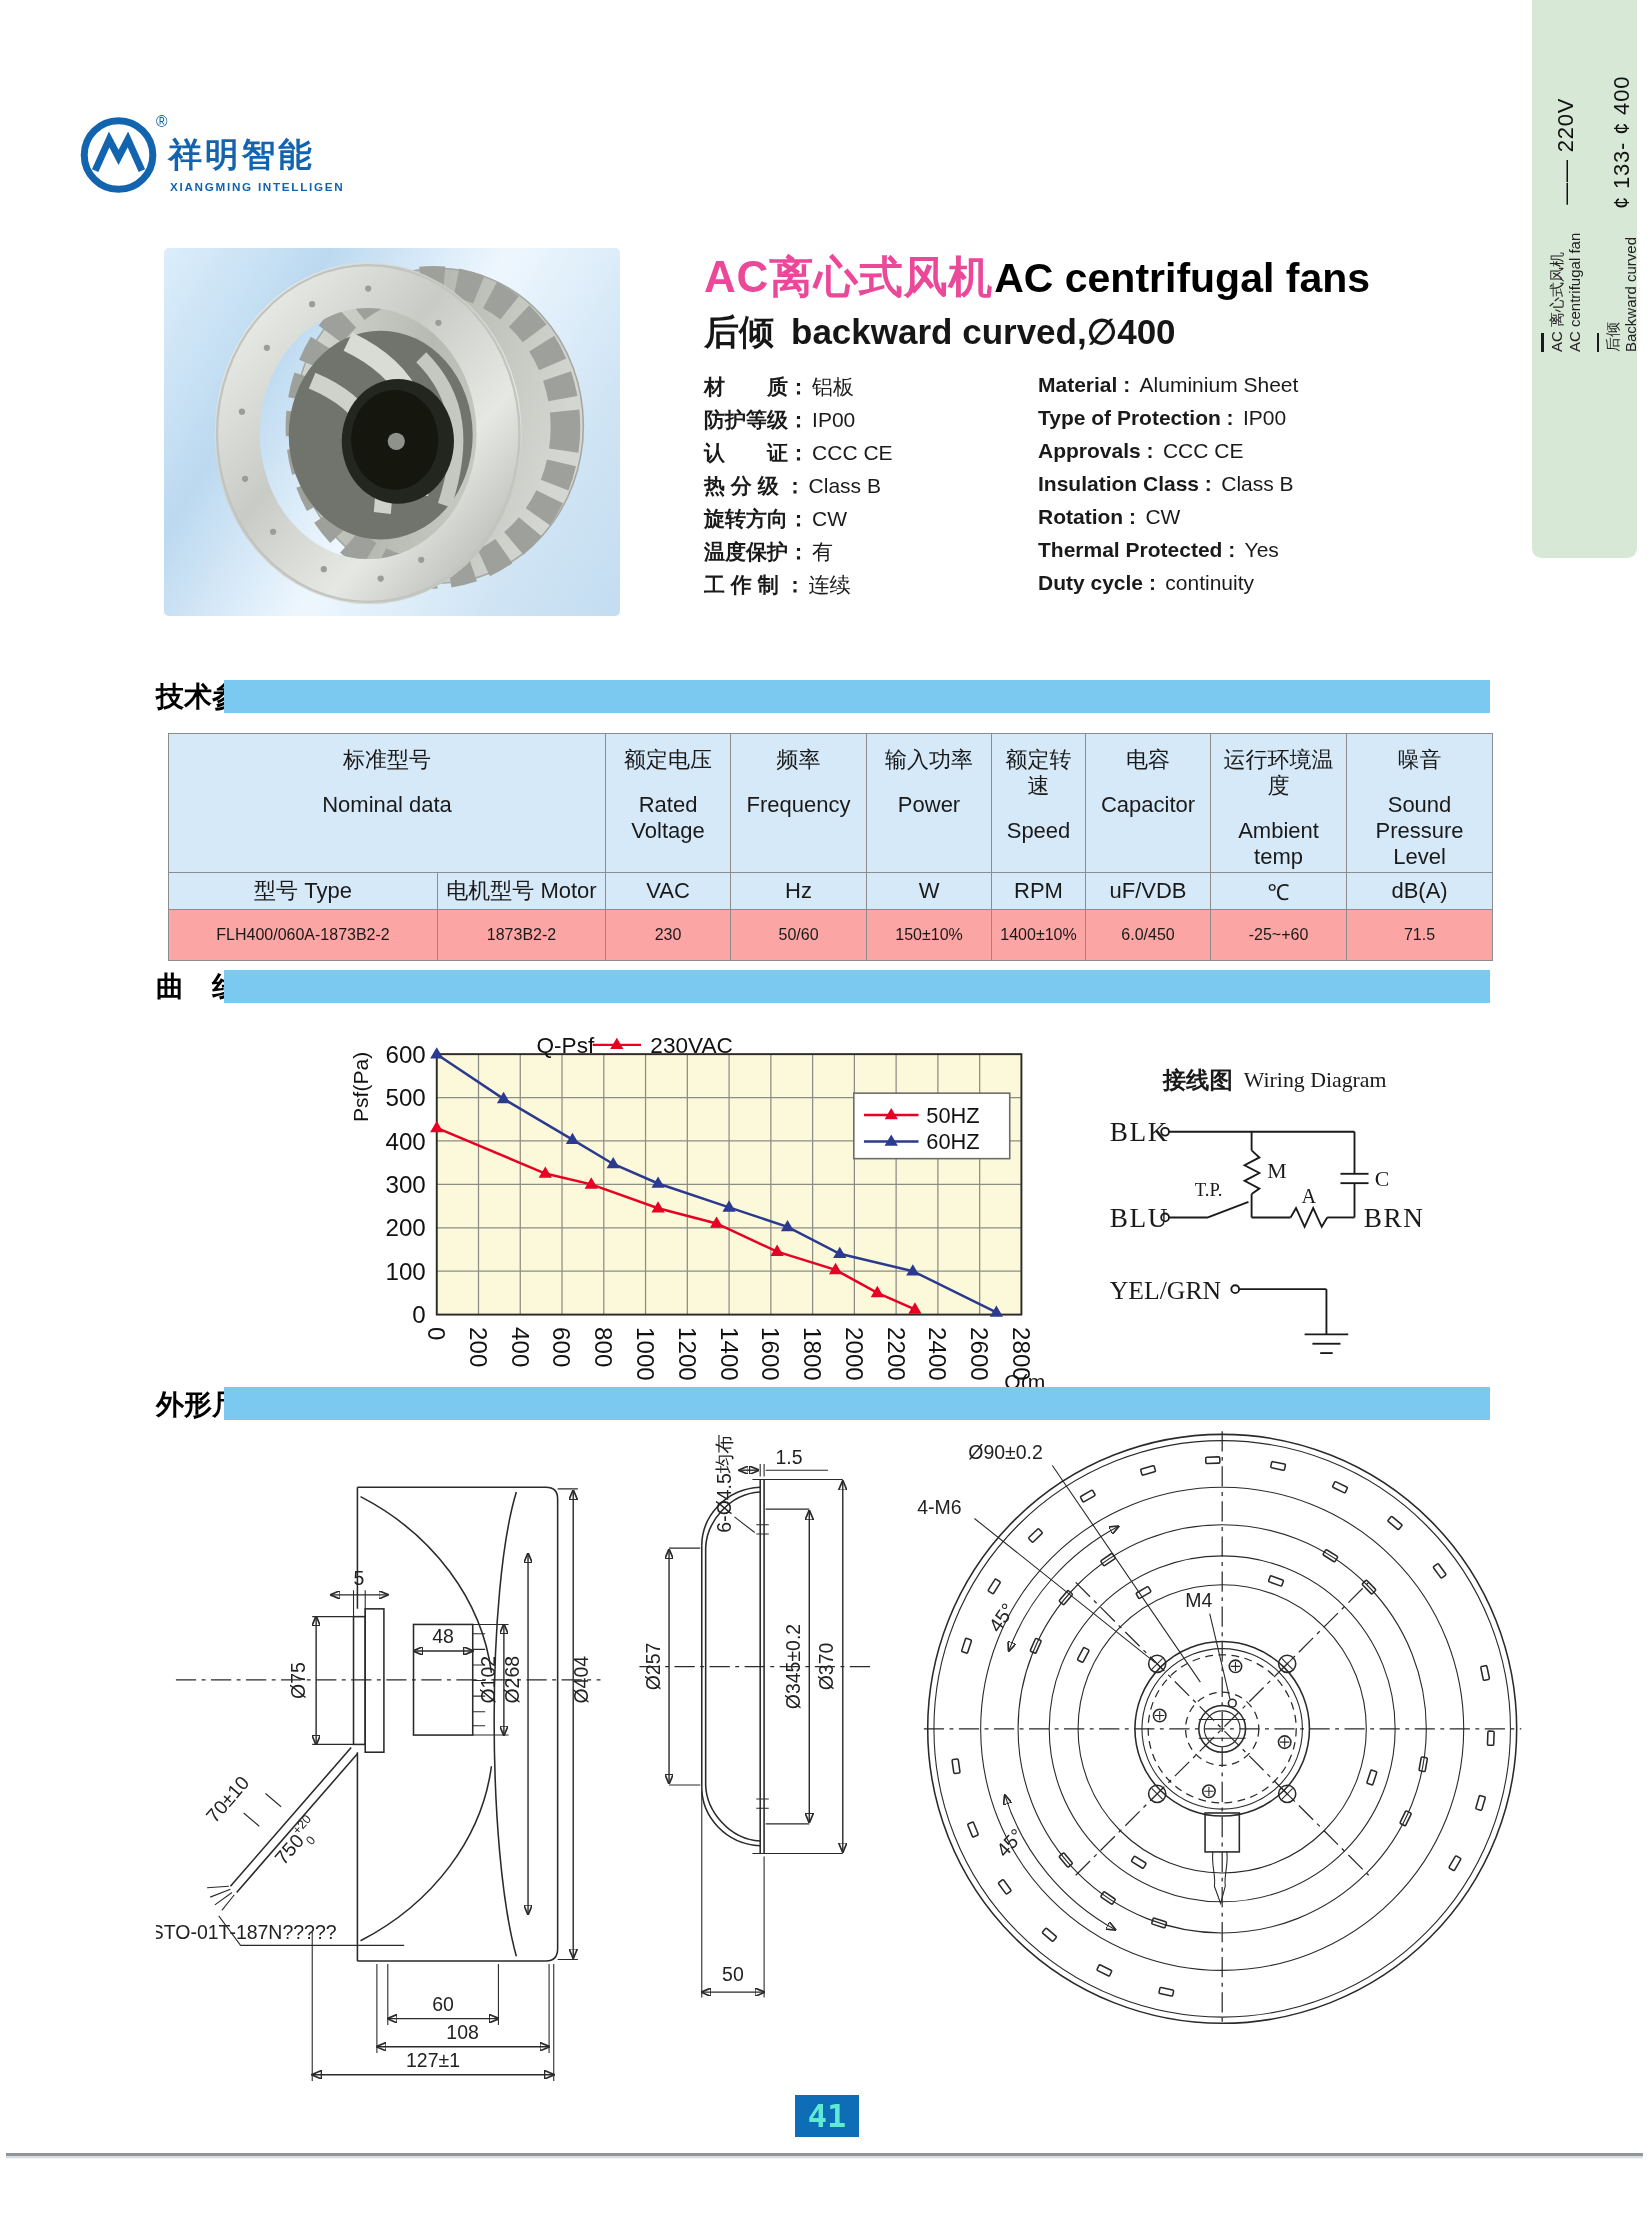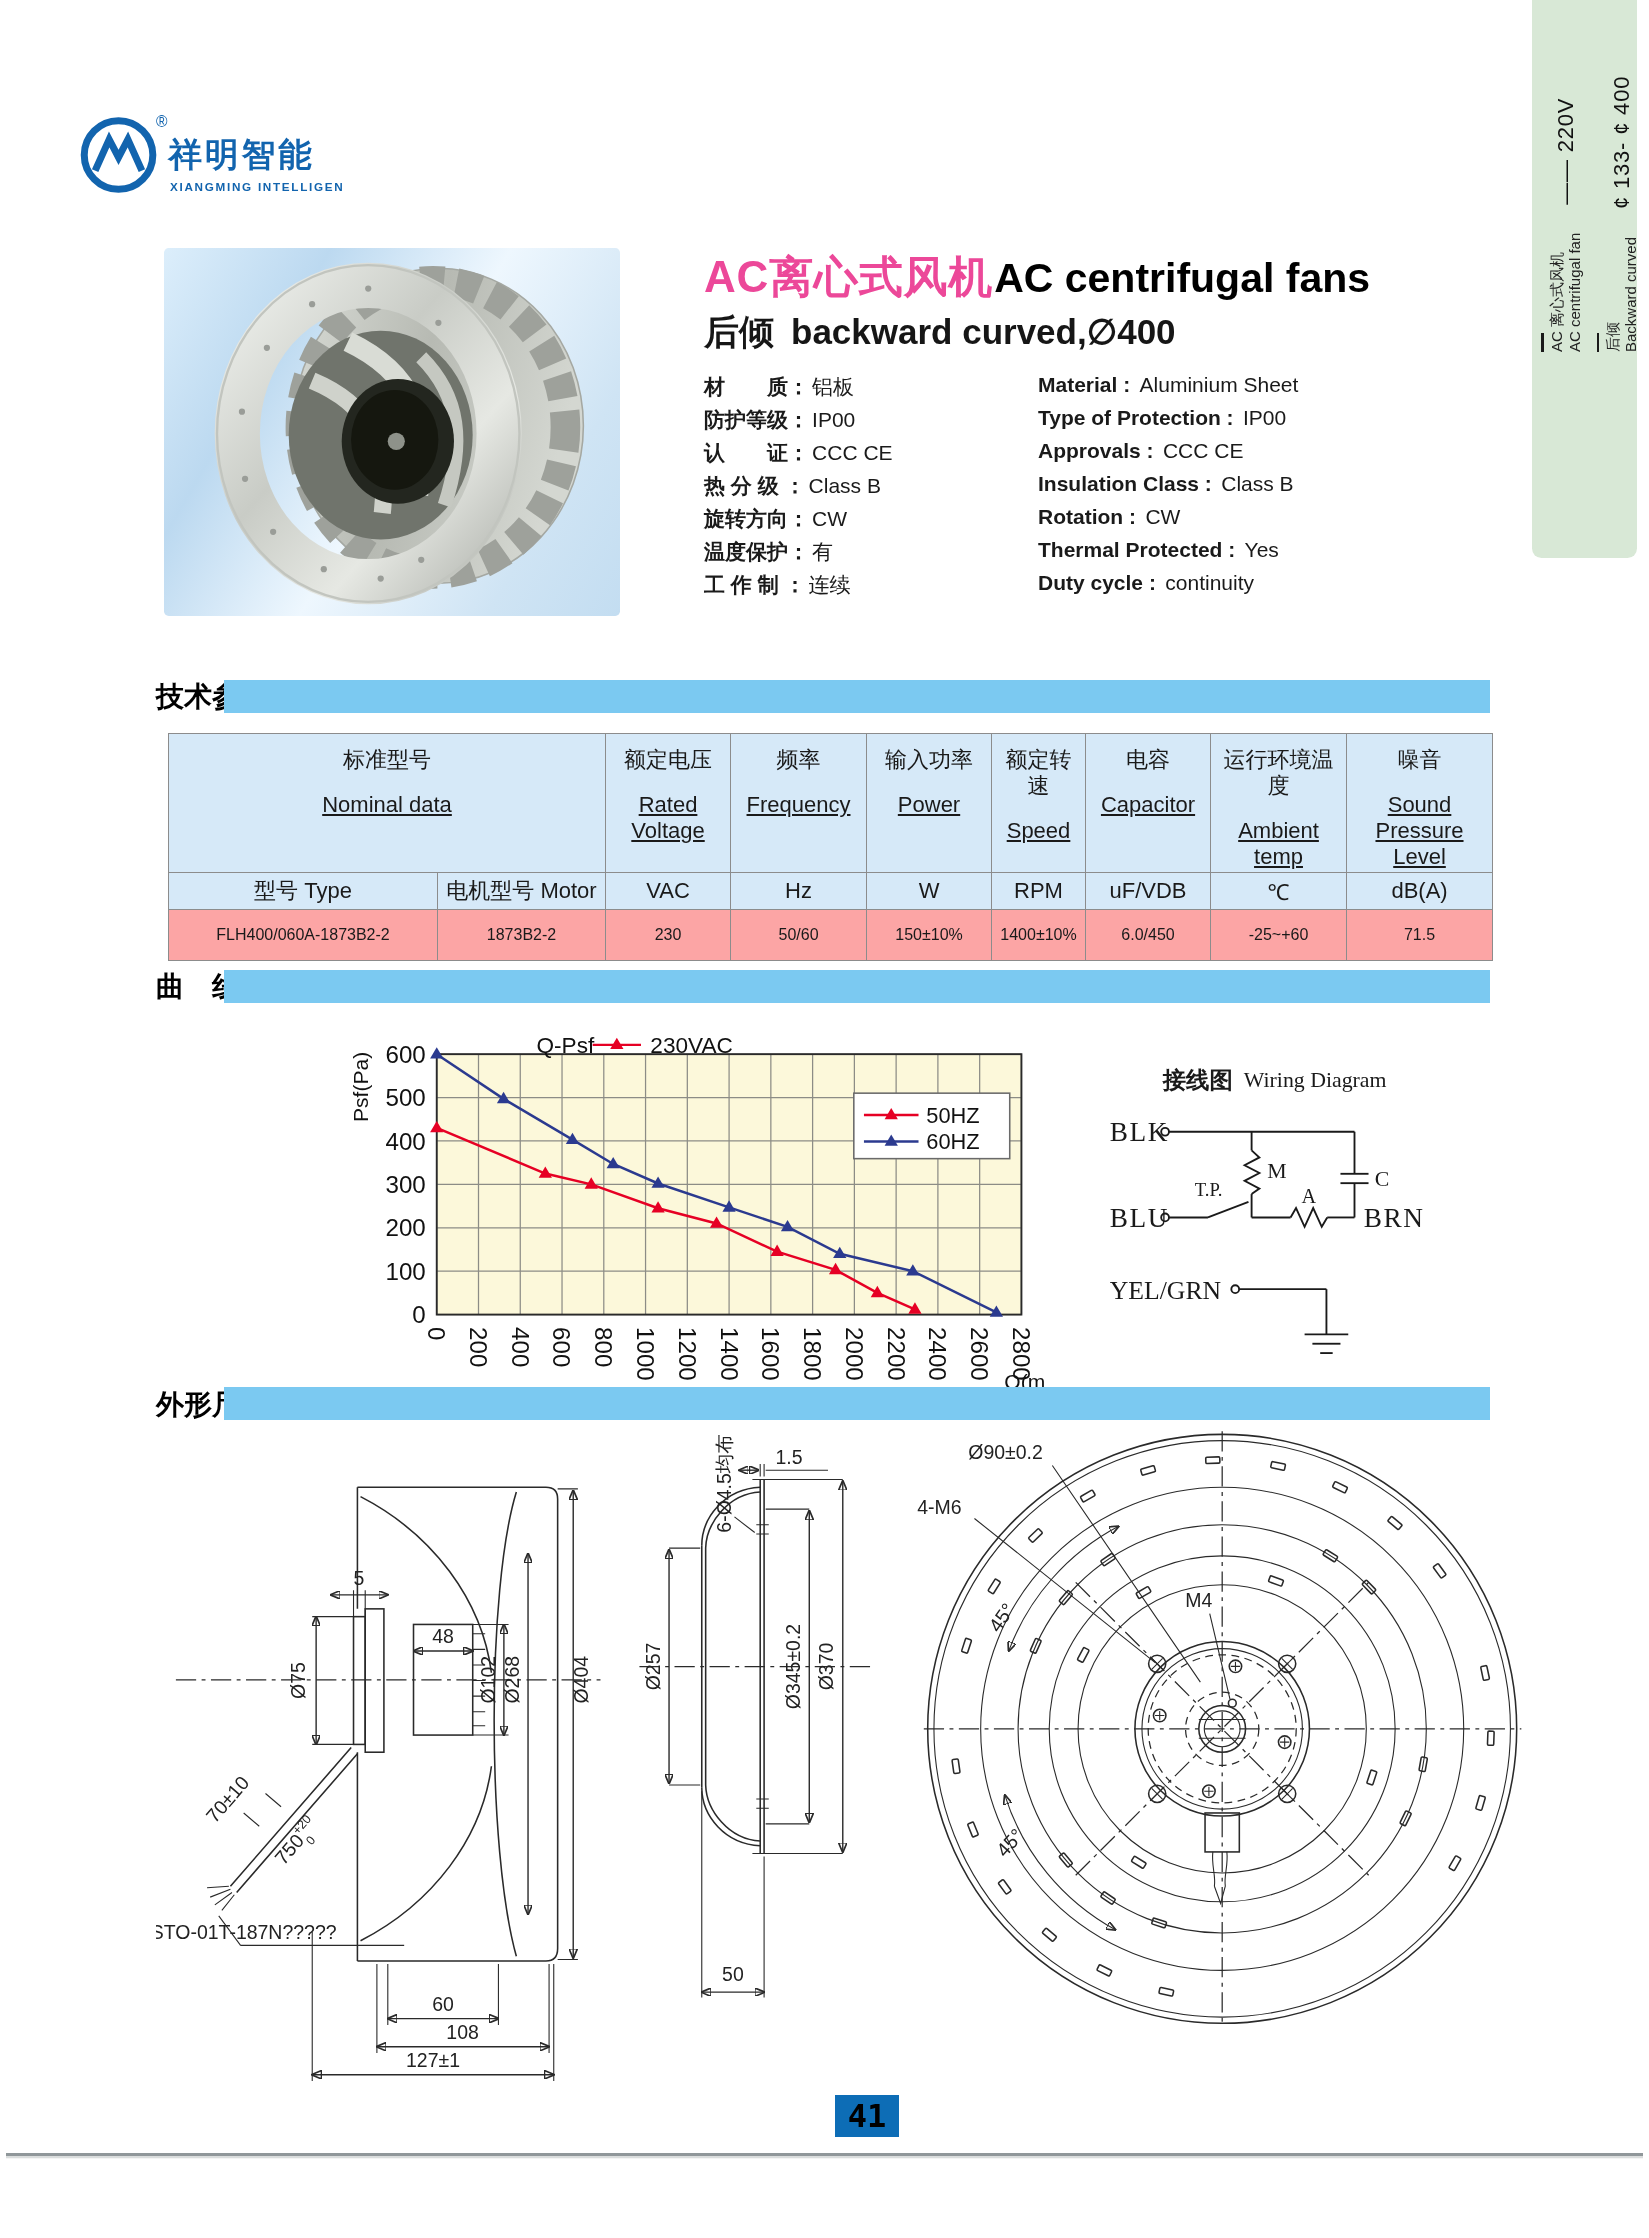--- a/index.html
+++ b/index.html
@@ -30,40 +30,40 @@
   .sp-en-label{font-weight:bold;}
   .sp-en-value{margin-left:9.4px;}
   
   .sec-label{position:absolute;left:156px;font-size:28px;font-weight:bold;color:#000;white-space:pre;}
   .sec-bar{position:absolute;left:224px;width:1266px;height:33px;background:#7bc9f1;}
   
   table.spec-table{position:absolute;left:168px;top:733px;border-collapse:collapse;table-layout:fixed;width:1323px;font-size:22px;}
   table.spec-table td{border:1.6px solid #8c8c8c;text-align:center;vertical-align:middle;padding:0 3.1px;}
   tr.h1 td{background:#d6e9f8;height:125px;vertical-align:top;padding-top:12.5px;}
   tr.h1 .cn{margin-bottom:18.7px;line-height:26.5px;}
-  tr.h1 .en{line-height:26px;text-decoration:underline;}
+  tr.h1 .en{line-height:26px;}
   tr.h2 td{background:#d6e9f8;height:36px;}
   tr.dr td{background:#fca5a5;height:50px;font-size:16px;}
   
   svg text{font-family:"Liberation Sans",sans-serif;}
   .chart{position:absolute;left:343px;top:1023px;}
   
   .wiring{position:absolute;left:1091px;top:1060px;}
   .wiring line,.wiring path,.wiring polyline,.wiring circle{stroke:#1a1a1a;stroke-width:2.4;fill:none;}
   .wiring text{fill:#1a1a1a;font-family:"Liberation Serif",serif;}
   
   .draw{position:absolute;left:156px;top:1425px;}
   .draw path,.draw line,.draw rect,.draw circle,.draw polyline,.draw ellipse{stroke:#2a2a2a;stroke-width:2;fill:none;}
   .draw .cl{stroke-dasharray:26 7 5 7;stroke-width:1.6;}
   .draw .dsh{stroke-dasharray:10 7;stroke-width:1.6;}
   .draw text{fill:#222;stroke:none;font-size:25px;text-anchor:middle;}
   .draw line.dim{stroke-width:1.8;marker-start:url(#arr);marker-end:url(#arr);}
   .draw .thin{stroke-width:1.4;}
   
-  .pagenum{position:absolute;left:795px;top:2095px;width:64px;height:42px;background:#0d6db6;color:#000000;font-family:"DejaVu Sans Mono",monospace;font-weight:bold;font-size:32px;display:flex;align-items:center;justify-content:center;margin-left:40px;}
+  .pagenum{position:absolute;left:795px;top:2095px;width:64px;height:42px;background:#0d6db6;color:#5eead4;font-family:"DejaVu Sans Mono",monospace;font-weight:bold;font-size:32px;display:flex;align-items:center;justify-content:center;}
   .footline{position:absolute;left:6.2px;top:2153px;width:1637px;height:3.1px;background:#90979a;box-shadow:0 2.3px 0 #dadddd;}
 </style>
 </head>
 <body>
 
 <div class="page">
 
   <svg class="abs" style="left:78px;top:108px;" width="265" height="94" viewBox="0 0 340 120">
     <circle cx="52" cy="60" r="44" fill="none" stroke="#1264ae" stroke-width="9"></circle>
     <path d="M 22,80 L 40,40 L 52,63 L 64,40 L 82,80" fill="none" stroke="#1264ae" stroke-width="9" stroke-linejoin="miter"></path>

